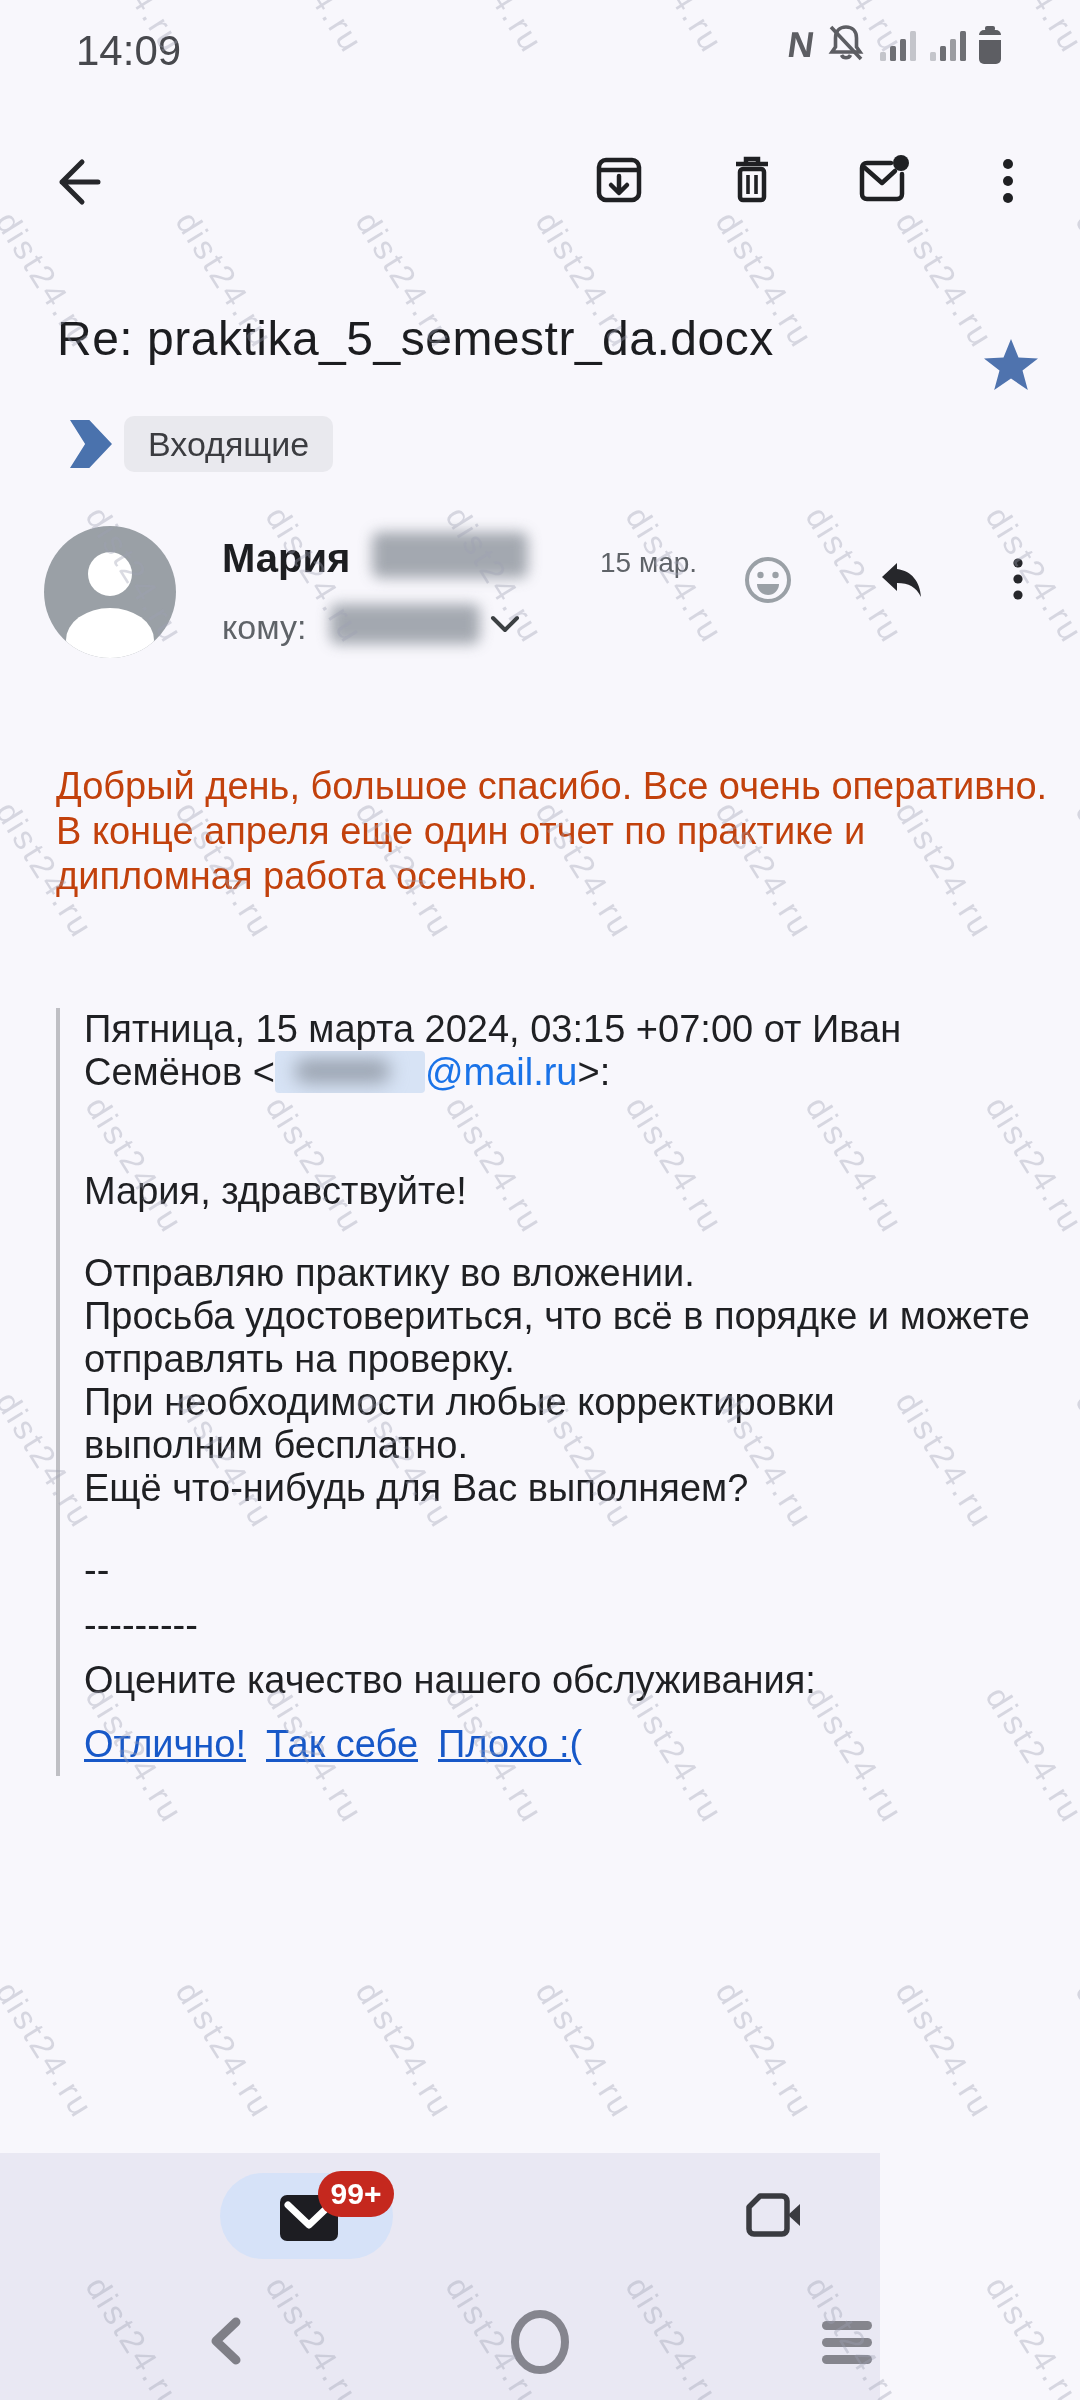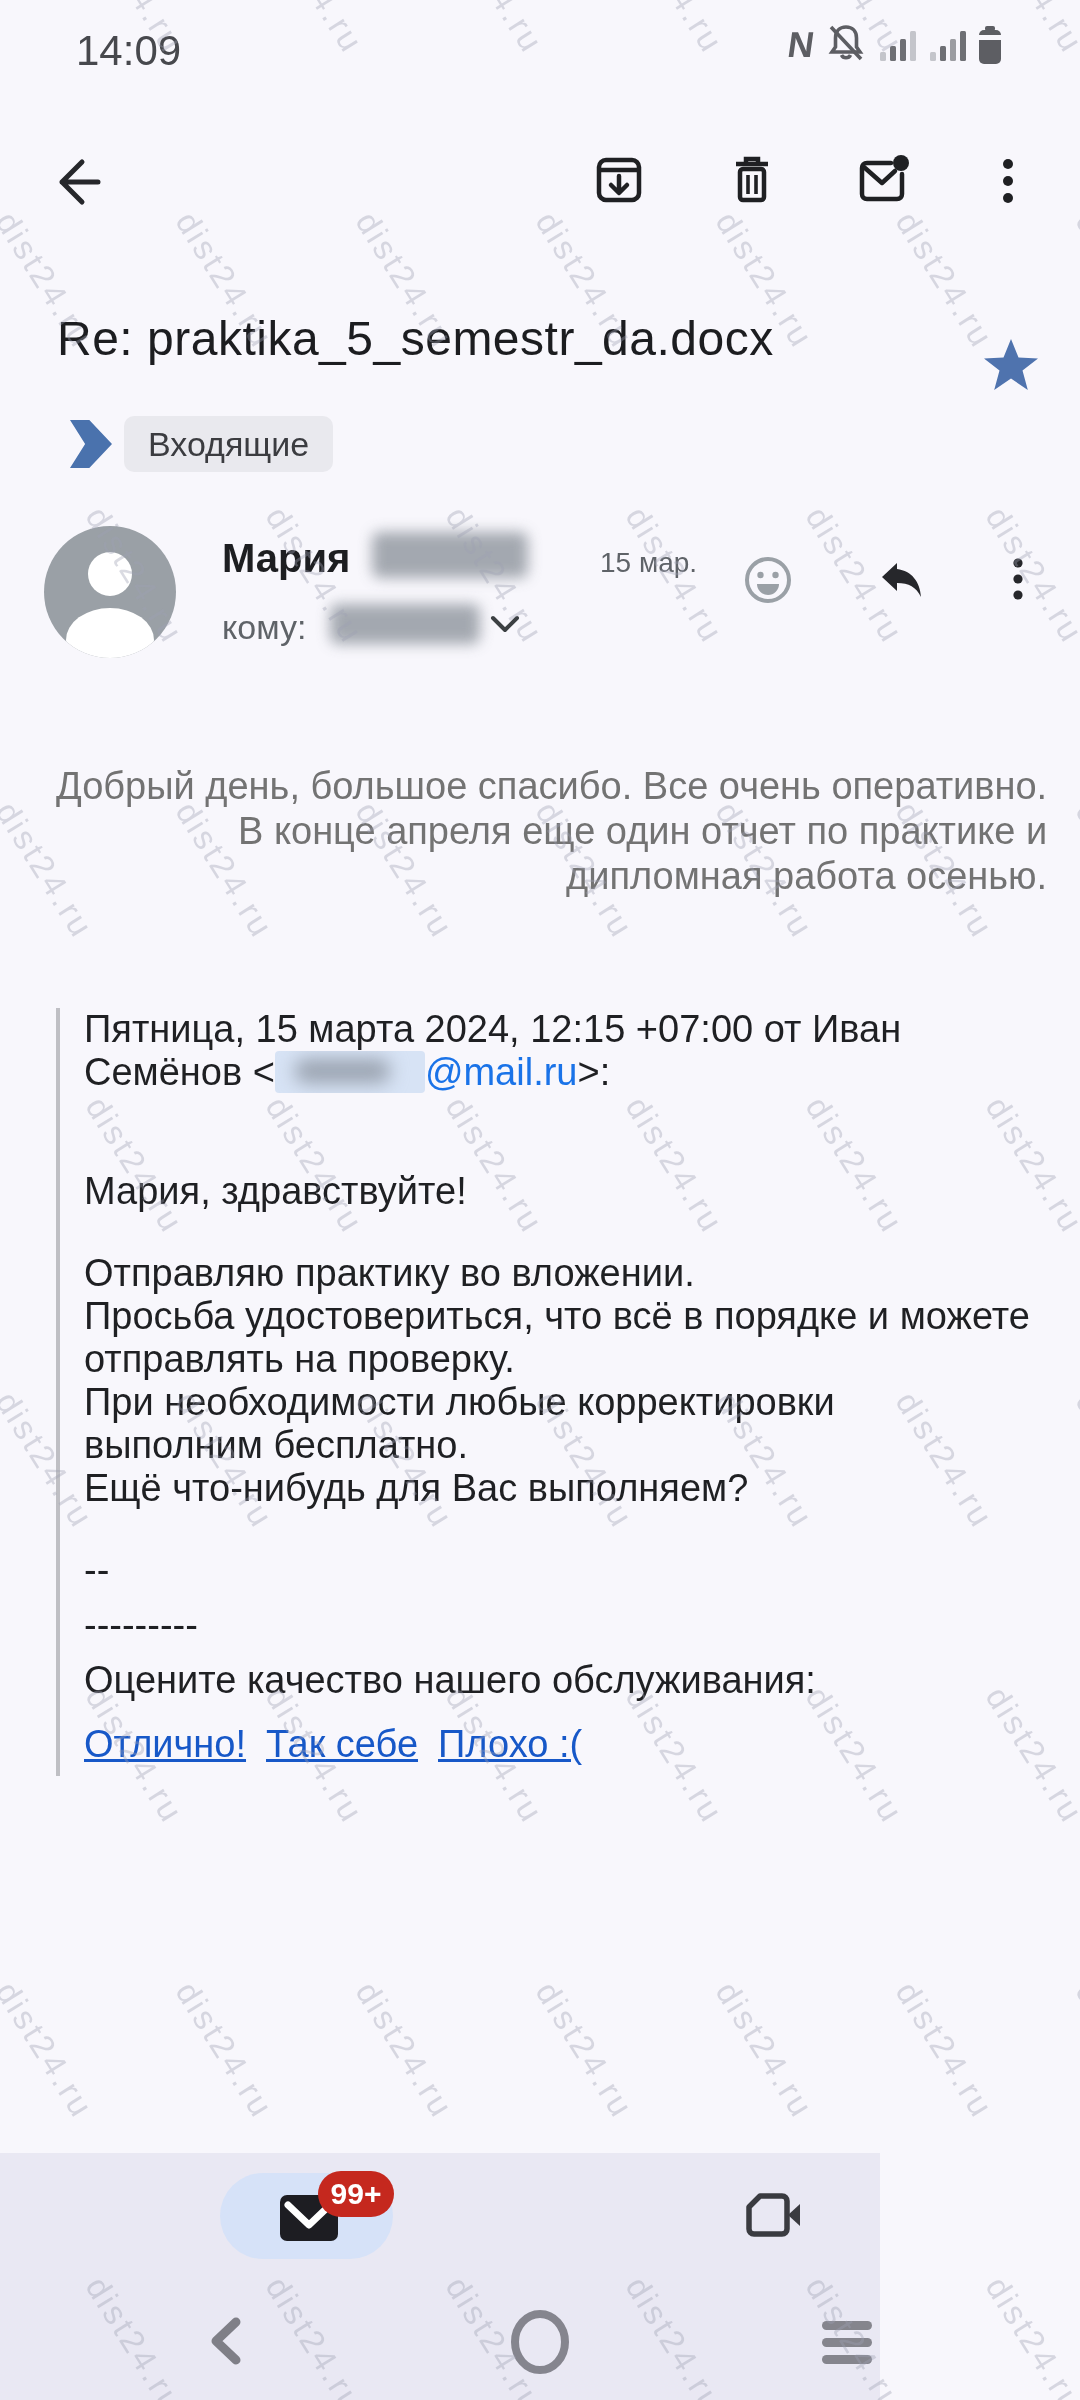--- a/index.html
+++ b/index.html
@@ -32,21 +32,21 @@
   .avatar { position:absolute; left:44px; top:526px; width:132px; height:132px; border-radius:50%;
             background:#9aa0a6; overflow:hidden; }
   .avatar .head { position:absolute; left:44px; top:26px; width:44px; height:44px; border-radius:50%; background:#fff; }
   .avatar .torso { position:absolute; left:22px; top:82px; width:88px; height:64px; border-radius:50%; background:#fff; }
   .sender-name { position:absolute; left:222px; top:534px; font-size:40px; line-height:48px; font-weight:bold; color:#1d1e21; }
   .blob { position:absolute; background:#959ba3; filter:blur(7px); border-radius:8px; opacity:0.85; }
   .date { position:absolute; left:600px; top:542px; font-size:28px; line-height:42px; color:#5f6368; }
   .to-row { position:absolute; left:222px; top:606px; font-size:34px; line-height:42px; color:#5f6368; }
   .hbtn { position:absolute; width:52px; height:52px; top:554px; }
   
-  .bodyline { font-size:38px; line-height:45px; color:#737373; white-space:nowrap;text-align:right; }
+  .bodyline { font-size:38px; line-height:45px; color:#c2410c; white-space:nowrap; }
   .intro { position:absolute; left:56px; top:764px; }
   .quote { position:absolute; left:56px; top:1008px; width:1000px;
            border-left:4px solid #bfbfc4; padding-left:24px; padding-bottom:10px; }
   .qline { font-size:38px; line-height:43px; color:#1f2023; white-space:nowrap; }
   .mail-blob { display:inline-block; width:150px; height:42px; background:#d7e3f5; border-radius:4px;
                vertical-align:-8px; position:relative; overflow:hidden; }
   .mail-blob i { position:absolute; left:20px; top:8px; width:95px; height:24px; background:#9aa3b0;
                  border-radius:10px; filter:blur(9px); }
   .mail-link { color:#1a73e8; text-decoration:none; }
   .rating a { color:#1758c8; margin-right:20px; }
@@ -186,21 +186,21 @@
     </svg>
   </div>
 
   <div class="intro">
     <div class="bodyline">Добрый день, большое спасибо. Все очень оперативно.</div>
     <div class="bodyline">В конце апреля еще один отчет по практике и</div>
     <div class="bodyline">дипломная работа осенью.</div>
   </div>
 
   <div class="quote">
-    <div class="qline">Пятница, 15 марта 2024, 12:15 +07:00 от Иван</div>
+    <div class="qline">Пятница, 15 марта 2024, 03:15 +07:00 от Иван</div>
     <div class="qline"><span>Семёнов &lt;</span><span class="mail-blob"><i></i></span><a class="mail-link" href="#">@mail.ru</a><span>&gt;:</span></div>
     <div class="qline" style="margin-top:76px;">Мария, здравствуйте!</div>
     <div style="margin-top:39px;">
       <div class="qline">Отправляю практику во вложении.</div>
       <div class="qline">Просьба удостовериться, что всё в порядке и можете</div>
       <div class="qline">отправлять на проверку.</div>
       <div class="qline">При необходимости любые корректировки</div>
       <div class="qline">выполним бесплатно.</div>
       <div class="qline">Ещё что-нибудь для Вас выполняем?</div>
     </div>

